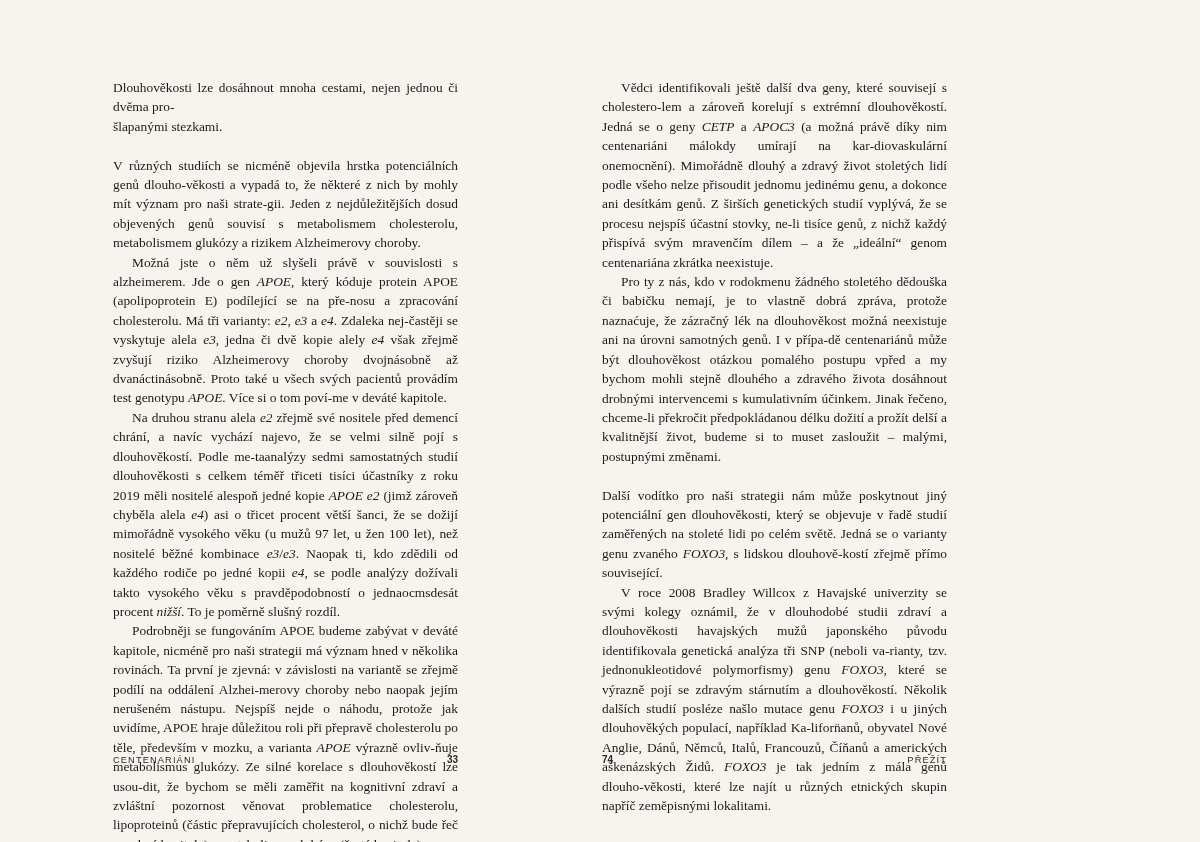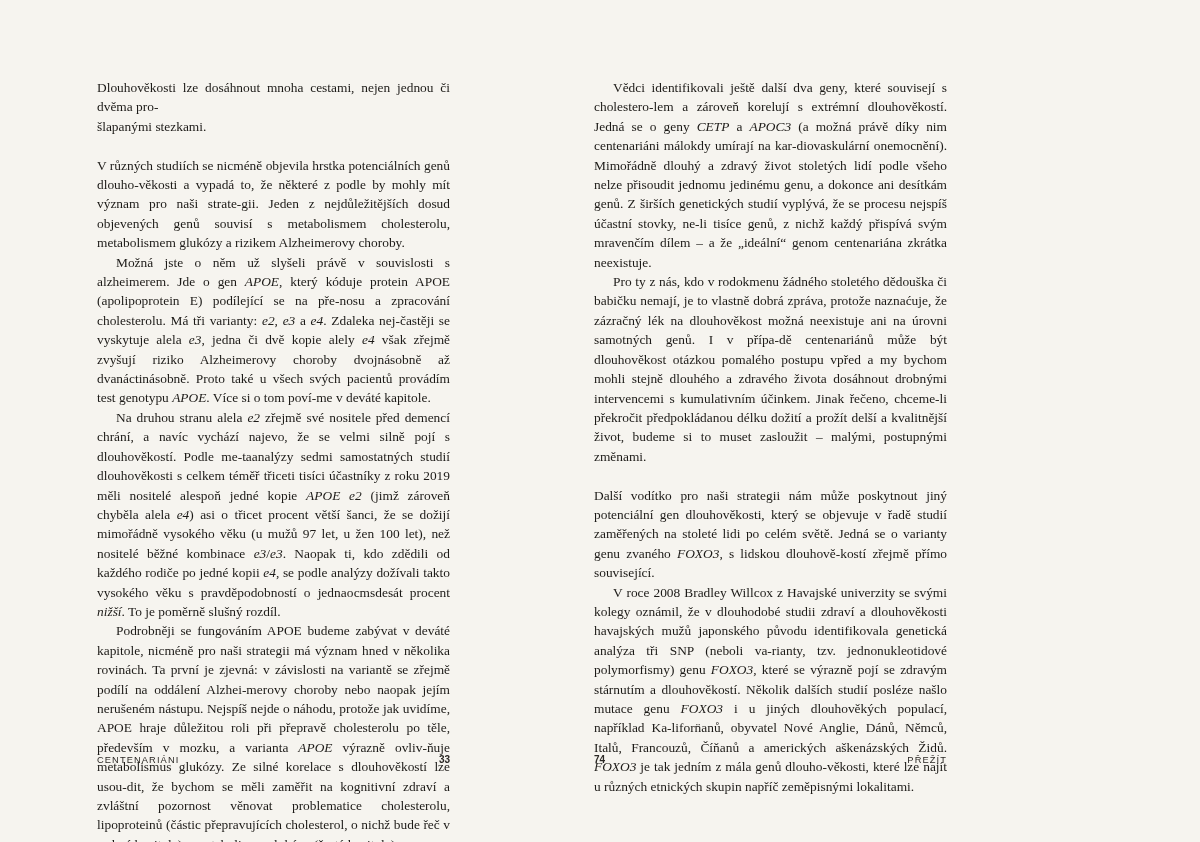--- a/index.html
+++ b/index.html
@@ -13,20 +13,21 @@
     font-family: "Liberation Serif", serif;
     color: #1c1a17;
     overflow: hidden;
   }
   .spread {
     position: relative;
     width: 1044px;
     height: 842px;
     display: flex;
     box-sizing: border-box;
+    padding-left: 16px;
   }
   .page {
     position: relative;
     width: 600px;
     height: 842px;
     box-sizing: border-box;
   }
   .page-left  { padding: 78px 72px 0 97px; }
   .page-right { padding: 78px 97px 0 72px; }
 
@@ -80,21 +81,21 @@
   .page-right .footer-inner { flex-direction: row; }
 </style>
 </head>
 <body>
 
 <div class="spread">
 
   <div class="page page-left">
     <div class="column">
       <p>Dlouhověkosti lze dosáhnout mnoha cestami, nejen jednou či dvěma pro‑<br>šlapanými stezkami.</p>
-      <p class="gap-before">V různých studiích se nicméně objevila hrstka potenciálních genů dlouho‑věkosti a vypadá to, že některé z podle by mohly mít význam pro naši strate‑gii. Jeden z nejdůležitějších dosud objevených genů souvisí s metabolismem cholesterolu, metabolismem glukózy a rizikem Alzheimerovy choroby.</p>
+      <p class="gap-before">V různých studiích se nicméně objevila hrstka potenciálních genů dlouho‑věkosti a vypadá to, že některé z nich by mohly mít význam pro naši strate‑gii. Jeden z nejdůležitějších dosud objevených genů souvisí s metabolismem cholesterolu, metabolismem glukózy a rizikem Alzheimerovy choroby.</p>
       <p class="indent">Možná jste o něm už slyšeli právě v souvislosti s alzheimerem. Jde o gen <i>APOE</i>, který kóduje protein APOE (apolipoprotein E) podílející se na pře‑nosu a zpracování cholesterolu. Má tři varianty: <i>e2</i>, <i>e3</i> a <i>e4</i>. Zdaleka nej‑častěji se vyskytuje alela <i>e3</i>, jedna či dvě kopie alely <i>e4</i> však zřejmě zvyšují riziko Alzheimerovy choroby dvojnásobně až dvanáctinásobně. Proto také u všech svých pacientů provádím test genotypu <i>APOE</i>. Více si o tom poví‑me v deváté kapitole.</p>
       <p class="indent">Na druhou stranu alela <i>e2</i> zřejmě své nositele před demencí chrání, a navíc vychází najevo, že se velmi silně pojí s dlouhověkostí. Podle me‑taanalýzy sedmi samostatných studií dlouhověkosti s celkem téměř třiceti tisíci účastníky z roku 2019 měli nositelé alespoň jedné kopie <i>APOE e2</i> (jimž zároveň chyběla alela <i>e4</i>) asi o třicet procent větší šanci, že se dožijí mimořádně vysokého věku (u mužů 97 let, u žen 100 let), než nositelé běžné kombinace <i>e3</i>/<i>e3</i>. Naopak ti, kdo zdědili od každého rodiče po jedné kopii <i>e4</i>, se podle analýzy dožívali takto vysokého věku s pravděpodobností o jednaосmsdesát procent <i>nižší</i>. To je poměrně slušný rozdíl.</p>
       <p class="indent">Podrobněji se fungováním APOE budeme zabývat v deváté kapitole, nicméně pro naši strategii má význam hned v několika rovinách. Ta první je zjevná: v závislosti na variantě se zřejmě podílí na oddálení Alzhei‑merovy choroby nebo naopak jejím nerušeném nástupu. Nejspíš nejde o náhodu, protože jak uvidíme, APOE hraje důležitou roli při přepravě cholesterolu po těle, především v mozku, a varianta <i>APOE</i> výrazně ovliv‑ňuje metabolismus glukózy. Ze silné korelace s dlouhověkostí lze usou‑dit, že bychom se měli zaměřit na kognitivní zdraví a zvláštní pozornost věnovat problematice cholesterolu, lipoproteinů (částic přepravujících cholesterol, o nichž bude řeč v sedmé kapitole) a metabolismu glukózy (šestá kapitola).</p>
     </div>
     <div class="footer">
       <div class="footer-inner">
         <span class="running-head">CENTENARIÁNI</span>
         <span class="folio">33</span>
       </div>
     </div>

